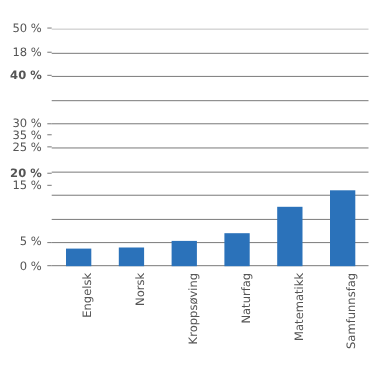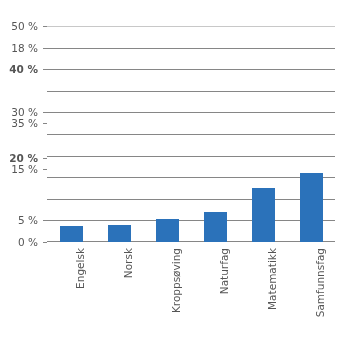--- a/index.html
+++ b/index.html
@@ -108,20 +108,23 @@
     </div>
     <div class="y-tick" style="top:213.4px;">
       <span class="y-tick-label">5 %</span><span class="tick-mark"></span>
     </div>
     <div class="y-tick" style="top:162px;">
       <span class="y-tick-label">15 %</span><span class="tick-mark"></span>
     </div>
     <div class="y-tick" style="top:151px;font-weight:bold;">
       <span class="y-tick-label">20 %</span><span class="tick-mark"></span>
     </div>
+    <div class="y-tick" style="top:127px;">
+      <span class="y-tick-label">25 %</span><span class="tick-mark"></span>
+    </div>
     <div class="y-tick" style="top:105.4px;margin-left:43px;">
       <span class="y-tick-label">30 %</span><span class="tick-mark"></span>
     </div>
     <div class="y-tick" style="top:83.8px;margin-top:32px;">
       <span class="y-tick-label">35 %</span><span class="tick-mark"></span>
     </div>
     <div class="y-tick" style="top:62.2px;font-weight:bold;">
       <span class="y-tick-label">40 %</span><span class="tick-mark"></span>
     </div>
     <div class="y-tick" style="top:40.6px;">

